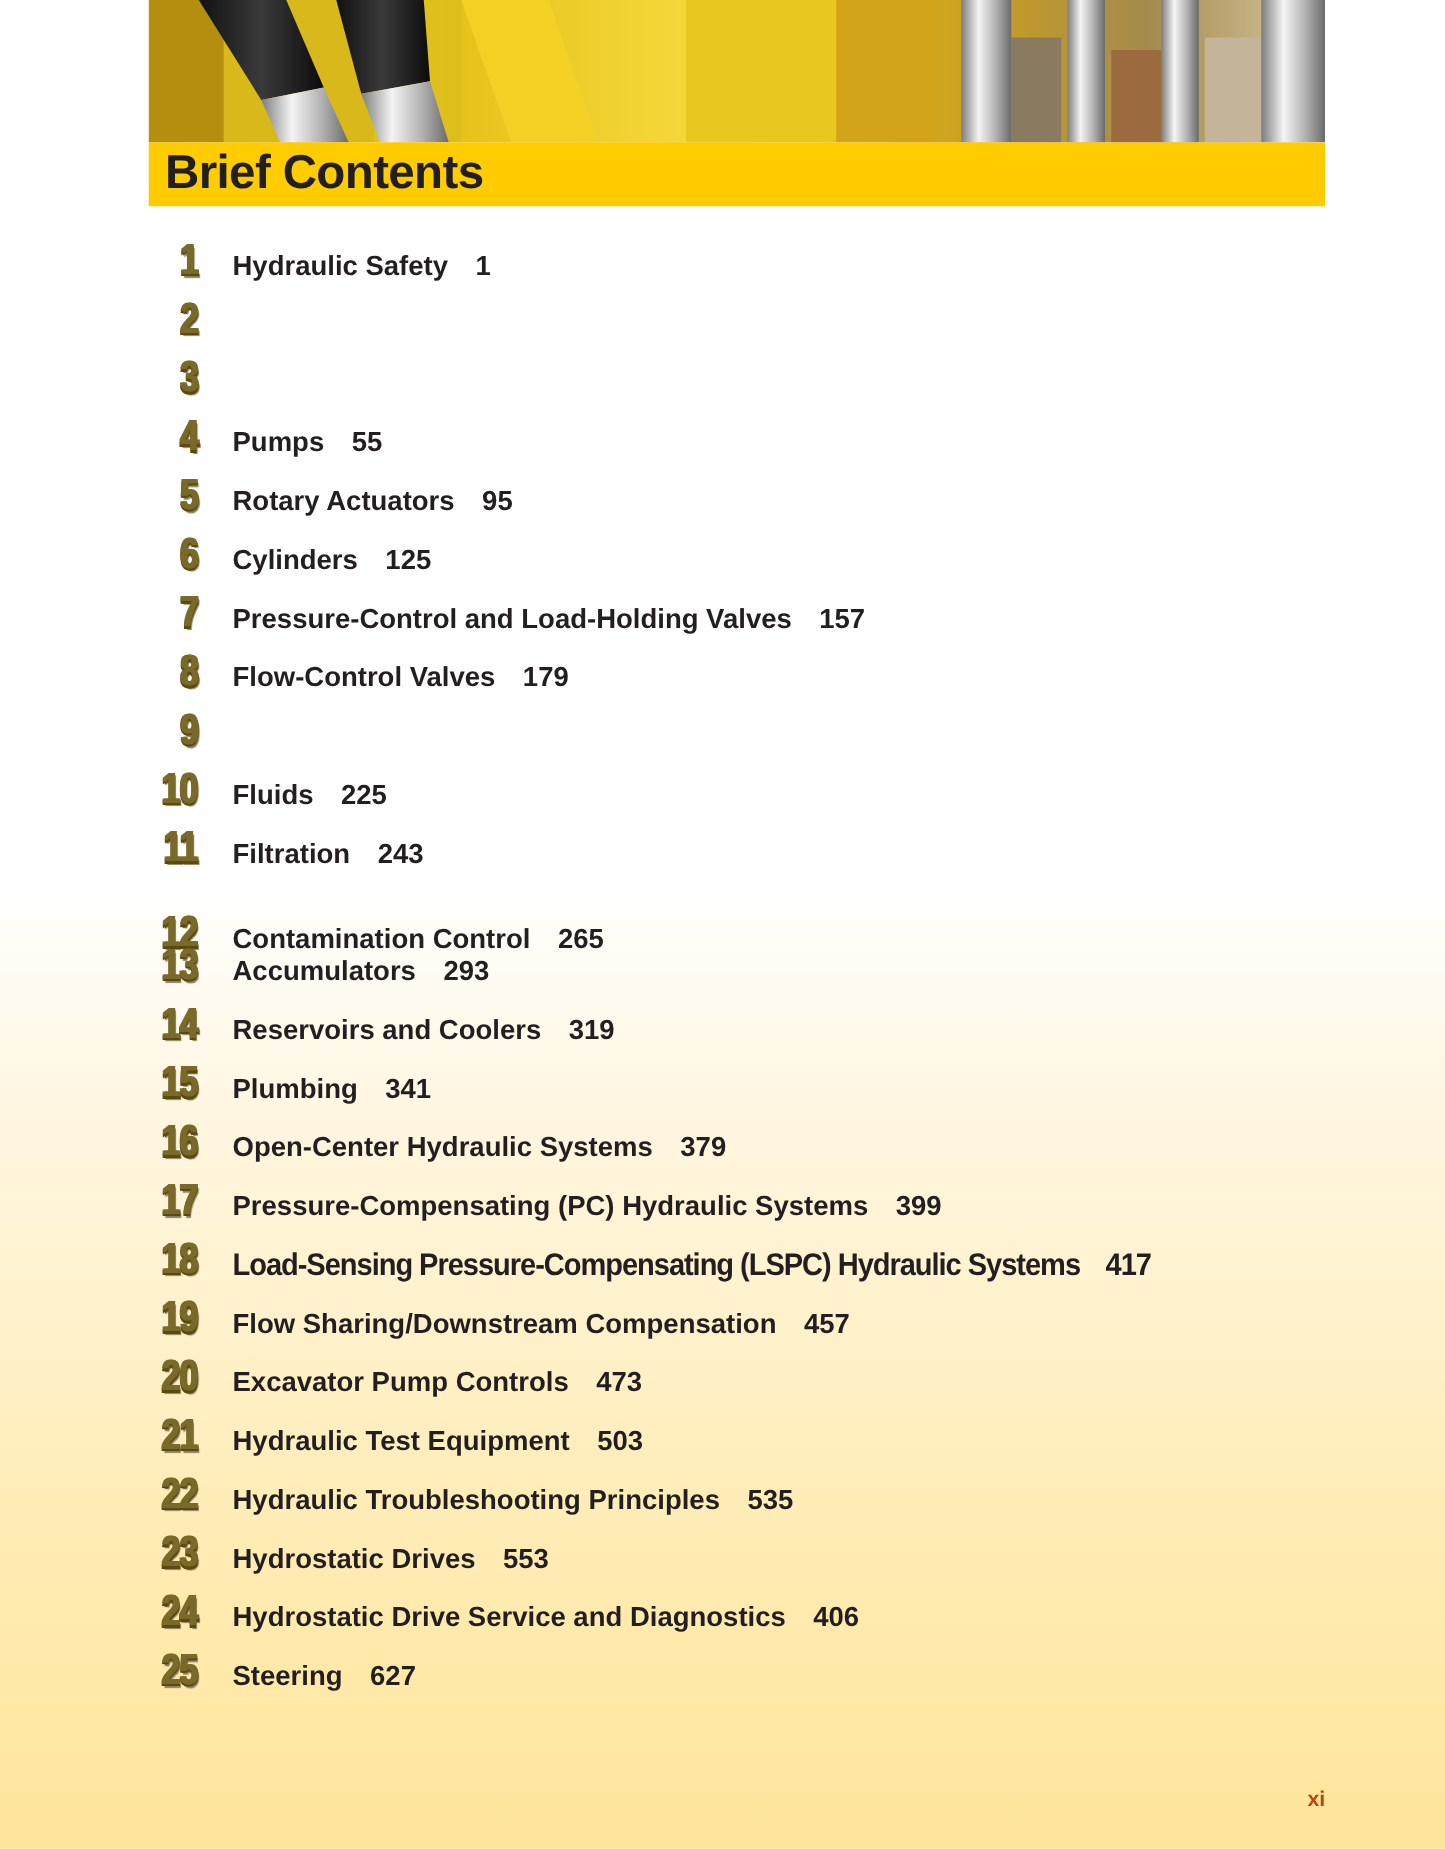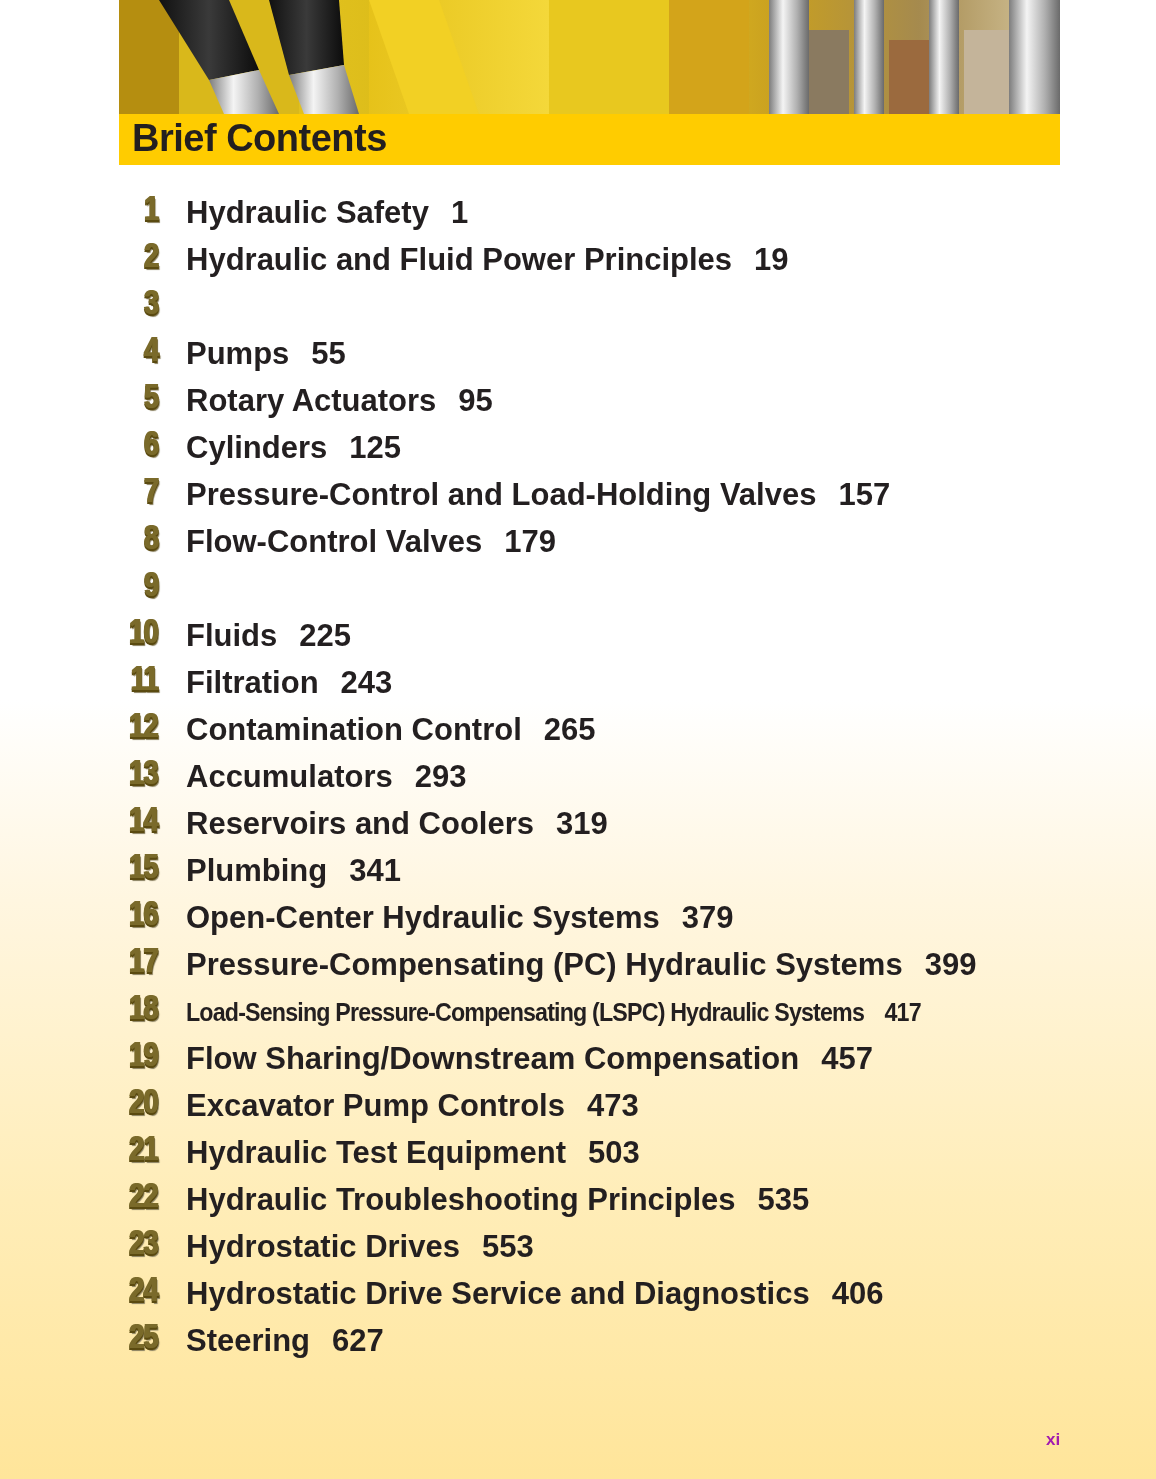--- a/index.html
+++ b/index.html
@@ -80,40 +80,40 @@
       line-height: 38px;
       color: #6b5a18;
       transform: scaleX(0.78) translate(1px, 1px);
       transform-origin: right center;
       letter-spacing: -1px;
     }
     .chapter-title {
       position: absolute;
       left: 186px;
       top: 8px;
-      font-size: 31px;
+      font-size: 22px;
       font-weight: bold;
       color: #231f20;
       white-space: pre;
       line-height: 30px;
     }
     .chapter-title.condensed {
       font-size: 25px;
       letter-spacing: -0.9px;
       transform: scaleX(0.93);
       transform-origin: left center;
     }
     .page-ref { margin-left: 22px; }
     .folio {
       position: absolute;
       left: 1046px;
       top: 1430px;
       font-size: 17px;
       font-weight: bold;
-      color: #a21caf;
+      color: #c2410c;
     }
   </style>
 </head>
 <body>
 
 <div class="banner">
   <div class="banner-photo">
     <svg width="941" height="114" viewBox="0 0 941 114">
       <defs>
         <linearGradient id="hoseBlack" x1="0" x2="1">
@@ -162,21 +162,20 @@
 
 <div class="toc">
   <div class="toc-row" style="top:0px">
     <span class="chapter-num-shadow">1</span>
     <span class="chapter-num">1</span>
     <span class="chapter-title"><span>Hydraulic Safety</span><span class="page-ref">1</span></span>
   </div>
   <div class="toc-row" style="top:47px">
     <span class="chapter-num-shadow">2</span>
     <span class="chapter-num">2</span>
-    <span class="chapter-title"><span>Hydraulic and Fluid Power Principles</span><span class="page-ref">19</span></span>
   </div>
   <div class="toc-row" style="top:94px">
     <span class="chapter-num-shadow">3</span>
     <span class="chapter-num">3</span>
   </div>
   <div class="toc-row" style="top:141px">
     <span class="chapter-num-shadow">4</span>
     <span class="chapter-num">4</span>
     <span class="chapter-title"><span>Pumps</span><span class="page-ref">55</span></span>
   </div>
@@ -207,21 +206,21 @@
   <div class="toc-row" style="top:423px">
     <span class="chapter-num-shadow">10</span>
     <span class="chapter-num">10</span>
     <span class="chapter-title"><span>Fluids</span><span class="page-ref">225</span></span>
   </div>
   <div class="toc-row" style="top:470px">
     <span class="chapter-num-shadow">11</span>
     <span class="chapter-num">11</span>
     <span class="chapter-title"><span>Filtration</span><span class="page-ref">243</span></span>
   </div>
-  <div class="toc-row" style="top:517px">
+  <div class="toc-row" style="top:538px">
     <span class="chapter-num-shadow">12</span>
     <span class="chapter-num">12</span>
     <span class="chapter-title"><span>Contamination Control</span><span class="page-ref">265</span></span>
   </div>
   <div class="toc-row" style="top:564px">
     <span class="chapter-num-shadow">13</span>
     <span class="chapter-num">13</span>
     <span class="chapter-title"><span>Accumulators</span><span class="page-ref">293</span></span>
   </div>
   <div class="toc-row" style="top:611px">

